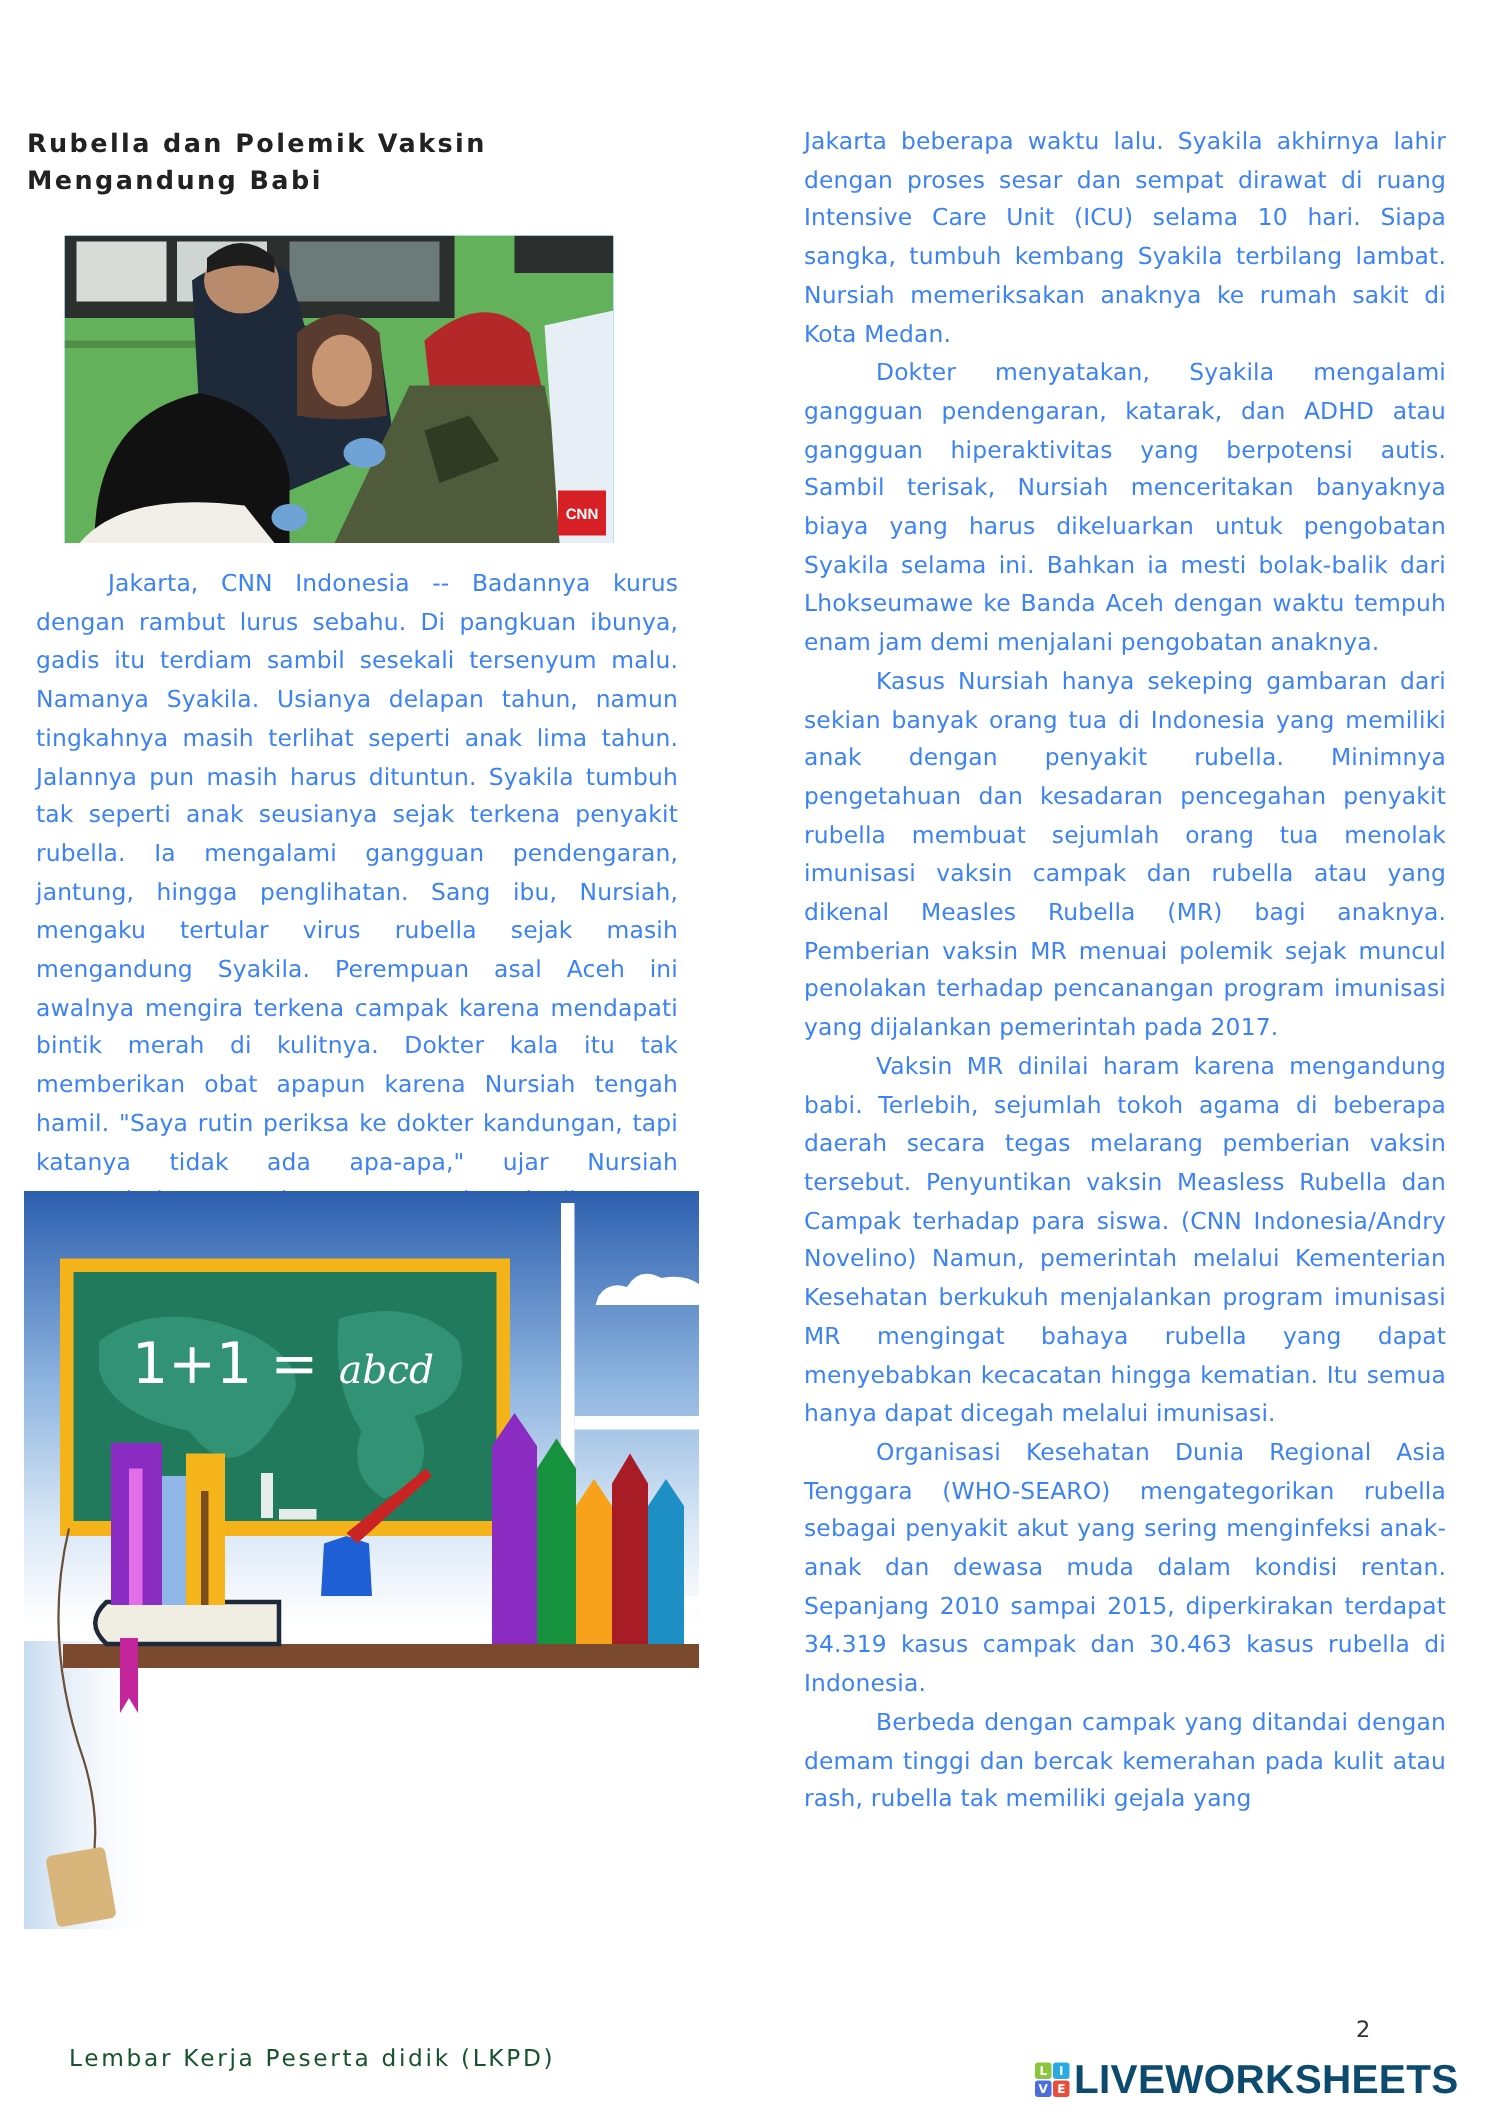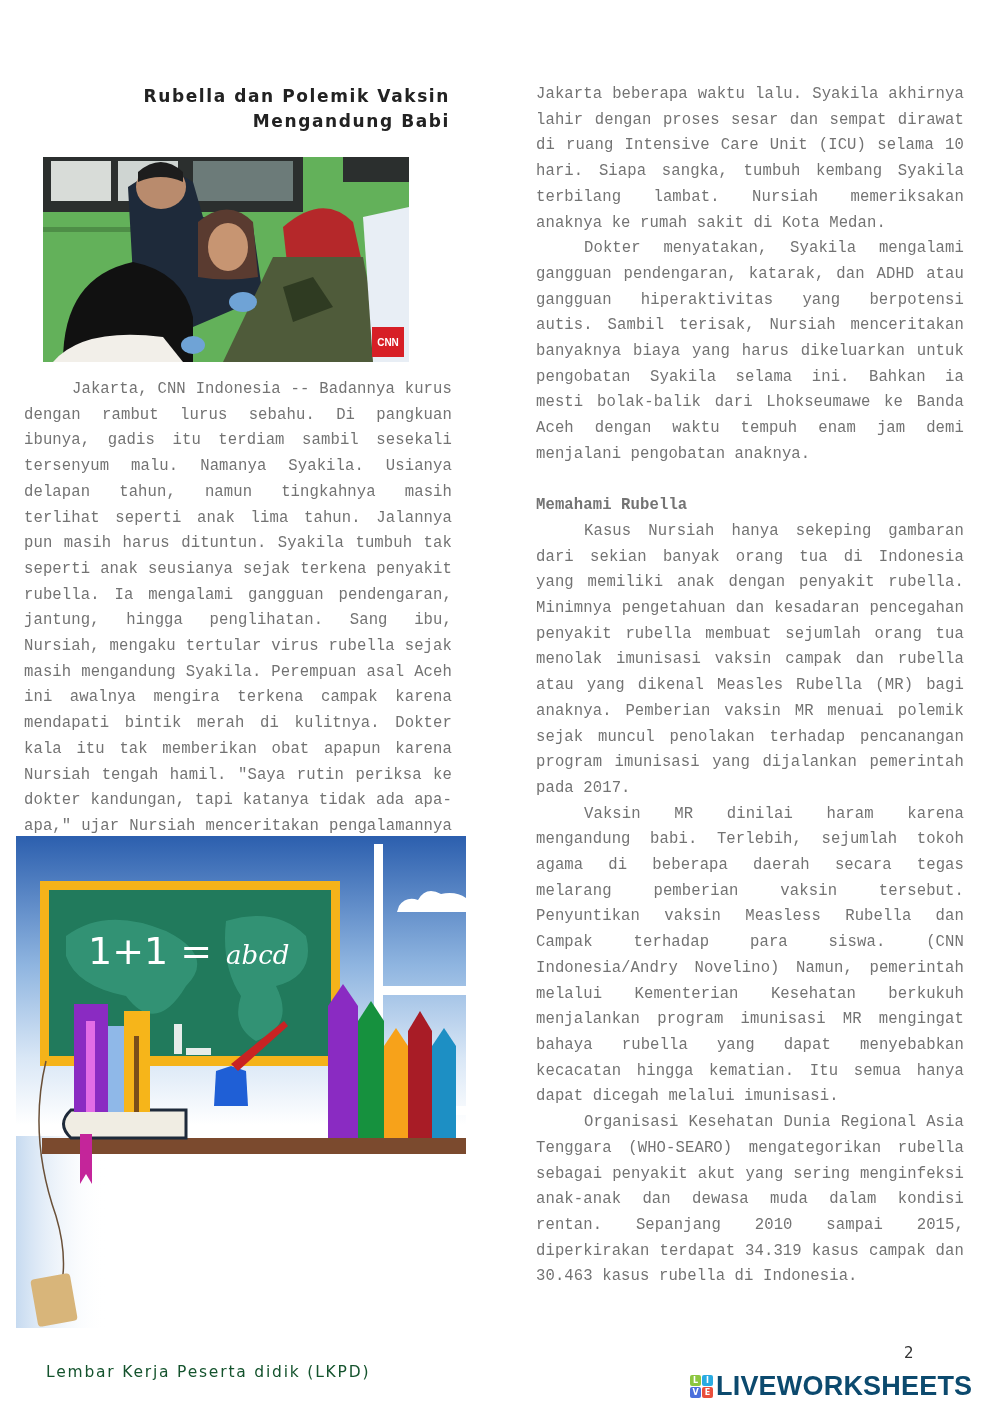--- a/index.html
+++ b/index.html
@@ -1,41 +1,41 @@
 <!DOCTYPE html>
 <html><head>
   <meta charset="utf-8">
   <style>
     * { margin: 0; padding: 0; box-sizing: border-box; }
     html, body { width: 999px; height: 1413px; background: #ffffff; overflow: hidden; }
     body { position: relative; font-family: "DejaVu Sans", sans-serif; color: #222; }
 
     .title {
       position: absolute; left: 18px; top: 84px; width: 432px;
-      text-align: right; font-size: 17px; font-weight: bold; letter-spacing: 1.6px;
+      text-align: left; font-size: 17px; font-weight: bold; letter-spacing: 1.6px;
       line-height: 25px; color: #222;
     }
     .photo {
       position: absolute; left: 43px; top: 157px; width: 366px; height: 205px;
       overflow: hidden; background: #7dd3fc;
     }
     .photo svg { width: 100%; height: 100%; display: block; }
 
     .col-text {
       position: absolute; font-size: 15.6px; line-height: 25.7px; text-align: justify;
-      color: #737373; letter-spacing: 0.1px; font-family: Liberation Mono, monospace;
+      color: #3b82f6; letter-spacing: 0.1px;
     }
     .col-text p { text-indent: 48px; }
     .col-text p.noindent { text-indent: 0; }
     .left-text { left: 24px; top: 377px; width: 428px; }
     .right-text { left: 536px; top: 82px; width: 428px; }
     .section-head { font-weight: bold; text-indent: 0 !important; margin-top: 25.7px; }
 
     .illus {
-      position: absolute; left: 16px; top: 836px; width: 450px; height: 492px; overflow: hidden;
+      position: absolute; left: 16px; top: 794px; width: 450px; height: 492px; overflow: hidden;
     }
     .illus svg { width: 100%; height: 100%; display: block; }
 
     .footer-label {
       position: absolute; left: 46px; top: 1363px; font-size: 15.5px; letter-spacing: 1.8px; color: #14532d;
     }
     .page-num {
       position: absolute; left: 904px; top: 1344px; font-size: 15px; color: #333;
     }
     .logo {
@@ -132,24 +132,24 @@
     <path d="M392 302 L392 195 L404 175 L416 195 L416 302 Z" fill="#a81c26"></path>
     <path d="M416 302 L416 210 L428 192 L440 210 L440 302 Z" fill="#1d8fc4"></path>
     <path d="M30 225 Q12 300 40 380 Q55 430 40 470" fill="none" stroke="#6a5038" stroke-width="1.5"></path>
     <rect x="18" y="440" width="40" height="48" rx="4" fill="#d8b57a" transform="rotate(-10 38 464)"></rect>
   </svg>
 </div>
 
 <div class="col-text right-text">
   <p class="noindent">Jakarta beberapa waktu lalu. Syakila akhirnya lahir dengan proses sesar dan sempat dirawat di ruang Intensive Care Unit (ICU) selama 10 hari. Siapa sangka, tumbuh kembang Syakila terbilang lambat. Nursiah memeriksakan anaknya ke rumah sakit di Kota Medan.</p>
   <p>Dokter menyatakan, Syakila mengalami gangguan pendengaran, katarak, dan ADHD atau gangguan hiperaktivitas yang berpotensi autis. Sambil terisak, Nursiah menceritakan banyaknya biaya yang harus dikeluarkan untuk pengobatan Syakila selama ini. Bahkan ia mesti bolak-balik dari Lhokseumawe ke Banda Aceh dengan waktu tempuh enam jam demi menjalani pengobatan anaknya.</p>
-  <p class="section-head">Memahami Rubella</p>
   <p>Kasus Nursiah hanya sekeping gambaran dari sekian banyak orang tua di Indonesia yang memiliki anak dengan penyakit rubella. Minimnya pengetahuan dan kesadaran pencegahan penyakit rubella membuat sejumlah orang tua menolak imunisasi vaksin campak dan rubella atau yang dikenal Measles Rubella (MR) bagi anaknya. Pemberian vaksin MR menuai polemik sejak muncul penolakan terhadap pencanangan program imunisasi yang dijalankan pemerintah pada 2017.</p>
   <p>Vaksin MR dinilai haram karena mengandung babi. Terlebih, sejumlah tokoh agama di beberapa daerah secara tegas melarang pemberian vaksin tersebut. Penyuntikan vaksin Measless Rubella dan Campak terhadap para siswa. (CNN Indonesia/Andry Novelino) Namun, pemerintah melalui Kementerian Kesehatan berkukuh menjalankan program imunisasi MR mengingat bahaya rubella yang dapat menyebabkan kecacatan hingga kematian. Itu semua hanya dapat dicegah melalui imunisasi.</p>
   <p>Organisasi Kesehatan Dunia Regional Asia Tenggara (WHO-SEARO) mengategorikan rubella sebagai penyakit akut yang sering menginfeksi anak-anak dan dewasa muda dalam kondisi rentan. Sepanjang 2010 sampai 2015, diperkirakan terdapat 34.319 kasus campak dan 30.463 kasus rubella di Indonesia.</p>
+  <p>Berbeda dengan campak yang ditandai dengan demam tinggi dan bercak kemerahan pada kulit atau rash, rubella tak memiliki gejala yang</p>
 </div>
 
 <div class="page-num">2</div>
 <div class="footer-label">Lembar Kerja Peserta didik (LKPD)</div>
 
 <div class="logo">
   <div class="logo-tiles">
     <span style="background:#8cc63f">L</span>
     <span style="background:#29abe2">I</span>
     <span style="background:#4a6fdc">V</span>

